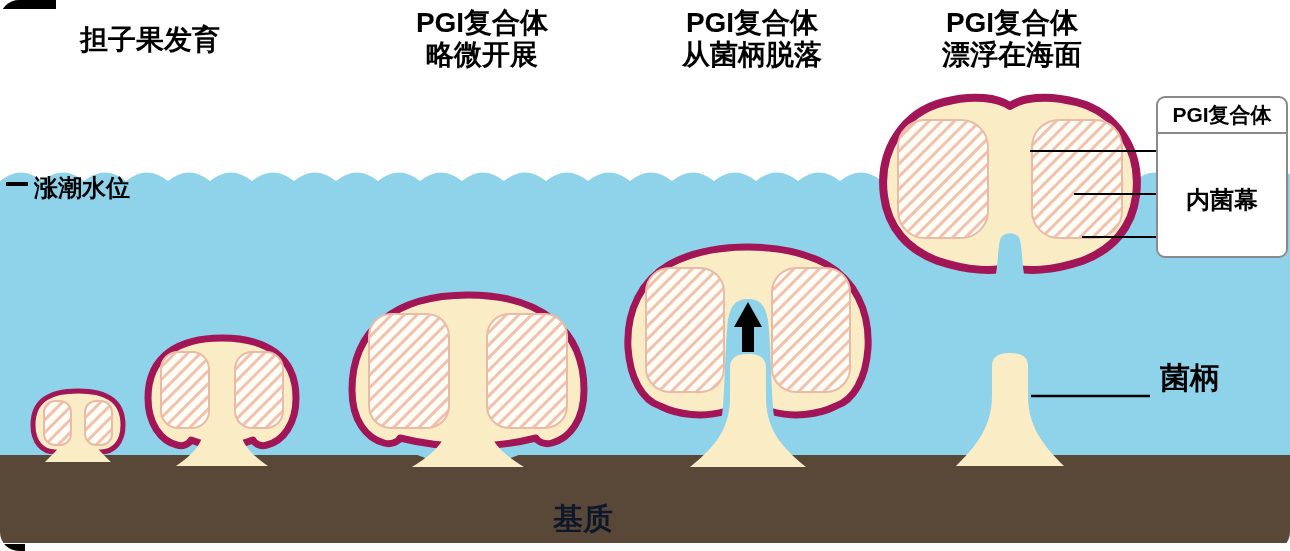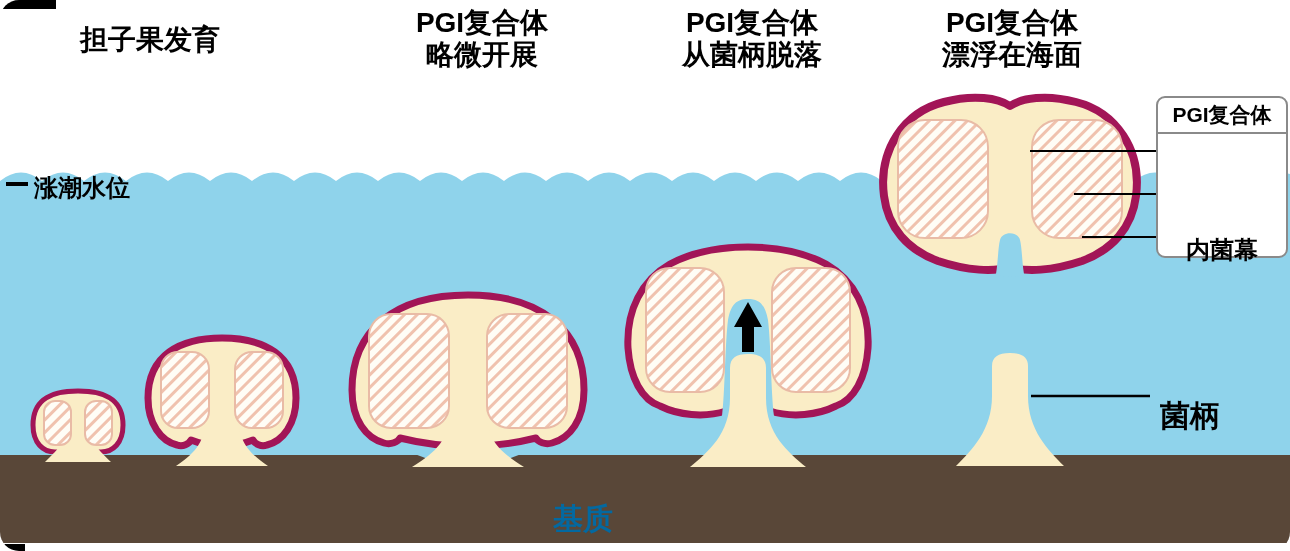--- a/index.html
+++ b/index.html
@@ -22,28 +22,28 @@
   .lline{stroke:#000;stroke-width:2;fill:none;}
   .arrow{fill:#000;}
 
   .label{position:absolute;font-weight:700;color:#000;}
   .stage-label{width:240px;text-align:center;font-size:28px;line-height:1.16;white-space:pre-line;}
   .stage-1-label{left:30px;top:24px;}
   .stage-2-label{left:362px;top:7px;}
   .stage-3-label{left:632px;top:7px;}
   .stage-4-label{left:892px;top:7px;}
   .tide-label{left:34px;top:172px;font-size:24px;}
-  .stipe-label{left:1160px;top:396px;font-size:30px;}
-  .substrate-label{left:0;top:499px;width:1166px;text-align:center;font-size:30px;color:#0369a1;}
+  .stipe-label{left:1160px;top:358px;font-size:30px;}
+  .substrate-label{left:0;top:499px;width:1166px;text-align:center;font-size:30px;color:#0f172a;}
 
   .legend{position:absolute;left:1156px;top:96px;width:132px;height:162px;background:#fff;
           border:2px solid #8a8a8a;border-radius:9px;box-sizing:border-box;}
   .legend-title{height:34px;line-height:34px;text-align:center;font-weight:700;font-size:21px;
                 border-bottom:2px solid #8a8a8a;}
-  .legend-items{display:flex;flex-direction:column;justify-content:flex-end;height:132px;}
+  .legend-items{display:flex;flex-direction:column;justify-content:center;height:132px;}
   .legend-item{text-align:center;font-weight:700;font-size:24px;}
 
   .corner-tl{position:absolute;left:0;top:0;width:56px;height:9px;background:#000;}
   .corner-bl{position:absolute;left:0;top:544px;width:25px;height:7px;background:#000;}
 </style>
 </head>
 <body>
 
 <div class="canvas">
 

